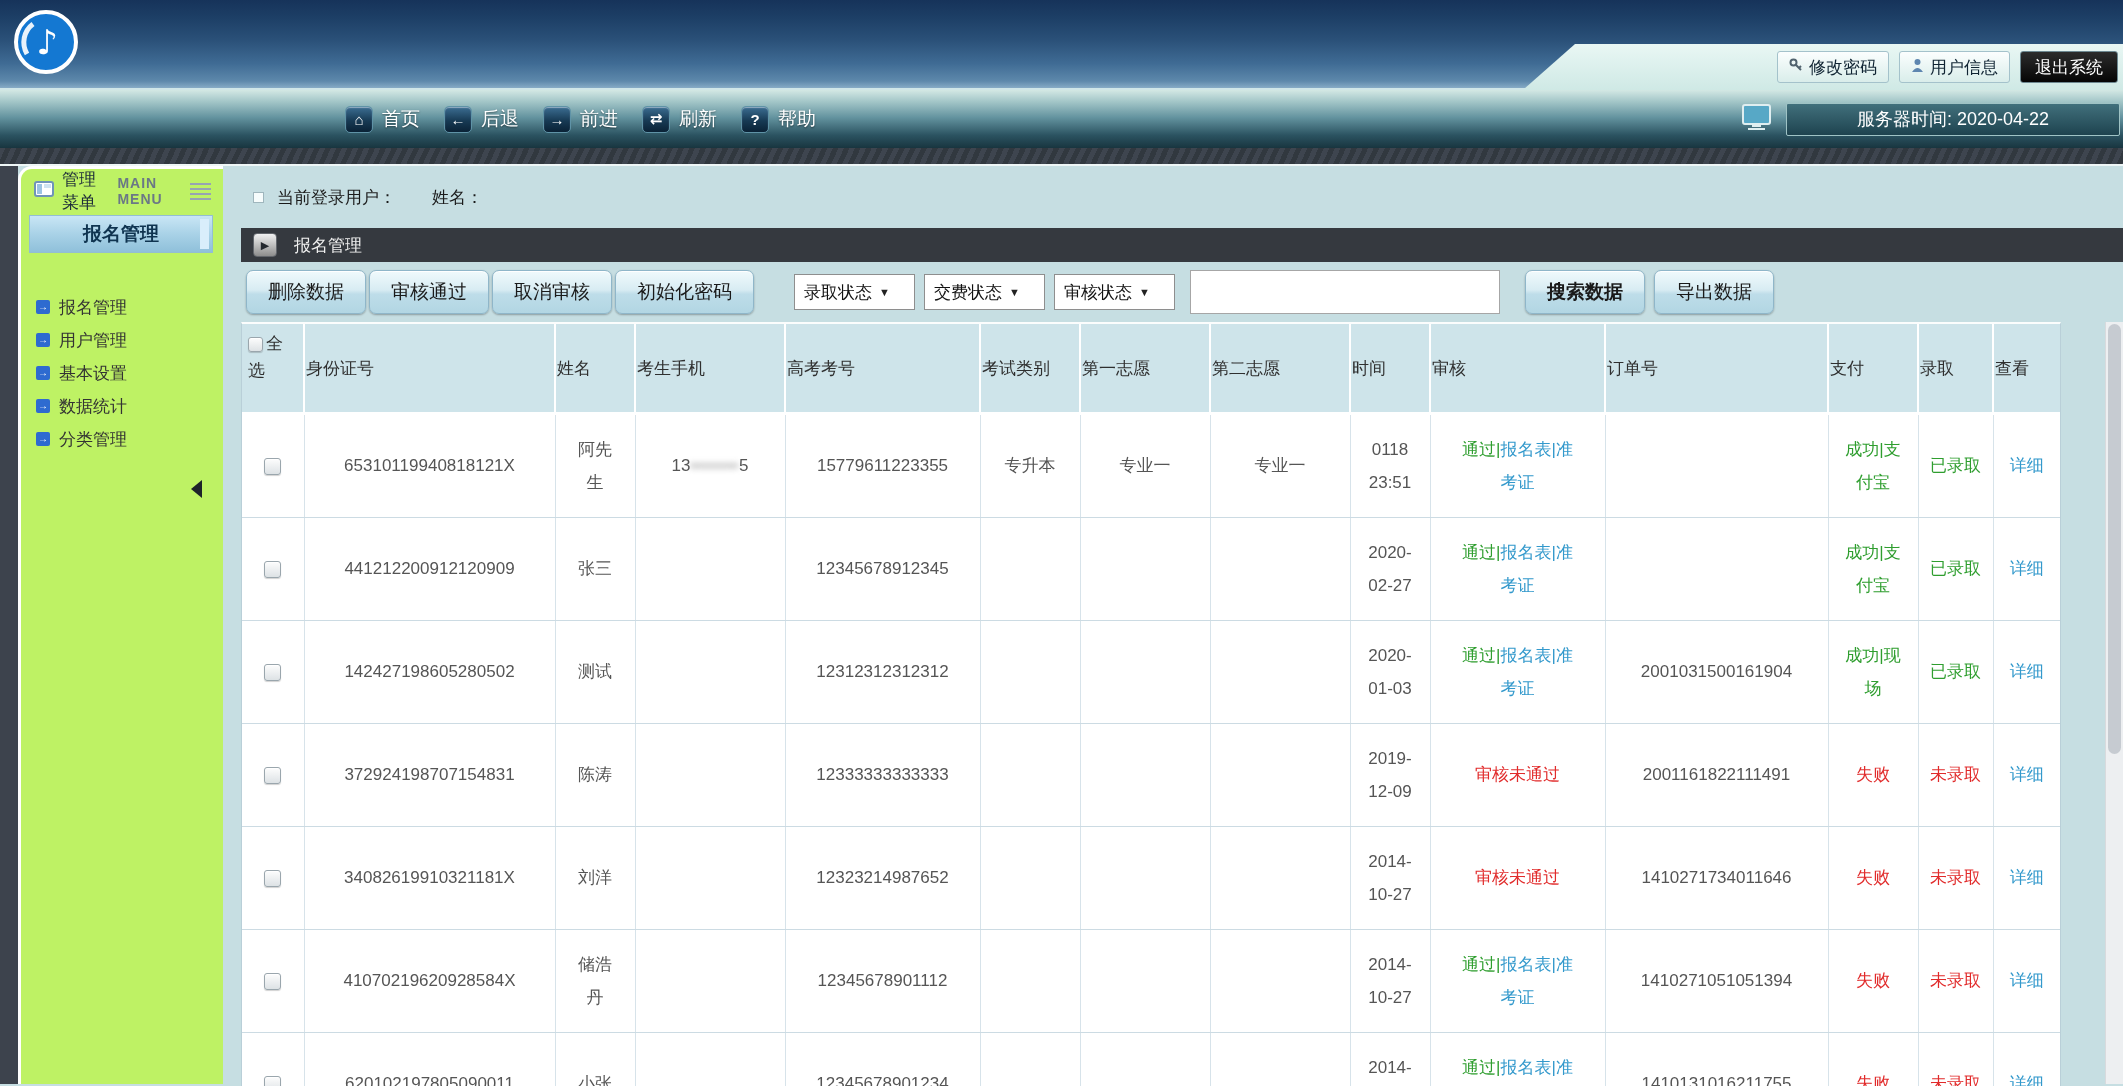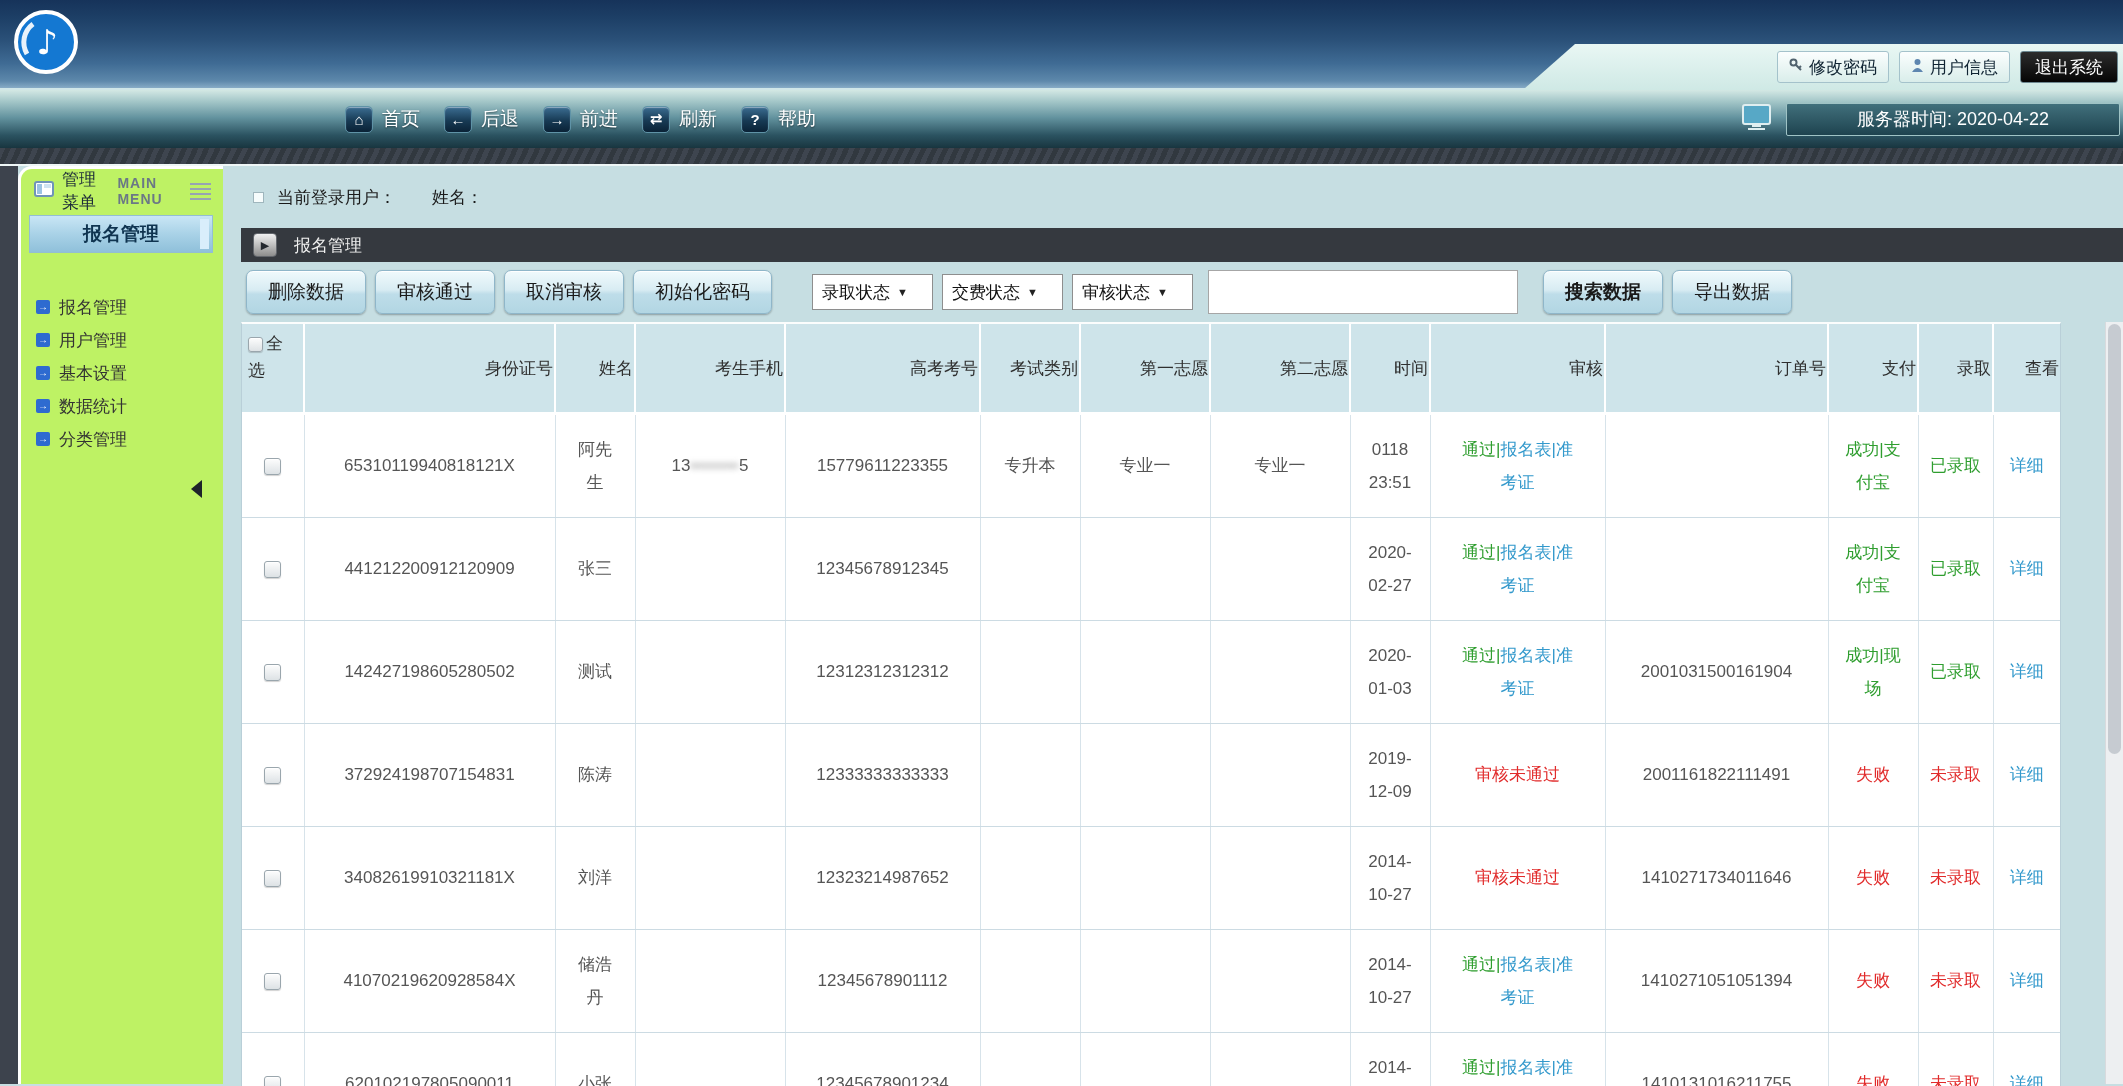--- a/index.html
+++ b/index.html
@@ -81,21 +81,21 @@
     display:flex;align-items:center;gap:7px;padding:0 7px 0 9px;font-size:17px;color:#111;cursor:pointer;}
   .tsel .arr{font-size:11px;color:#222;}
   .tinput{width:310px;height:44px;box-sizing:border-box;border:1px solid #a6a6a6;background:#fff;
     font-size:18px;padding:0 8px;margin-left:6px;font-family:inherit;}
   .sbtn{margin-left:16px;font-weight:bold;}
 
   
   .table-wrap{width:1818px;background:#fff;border:1px solid #b9cfd8;border-top:2px solid #fbfdfd;box-sizing:content-box;}
   table{width:100%;border-collapse:collapse;table-layout:fixed;}
   th{height:82px;background:#cee4ea;border-right:2px solid #fff;border-bottom:3px solid #fff;
-    font-weight:400;font-size:17px;color:#2f2f2f;text-align:right;}
+    font-weight:400;font-size:17px;color:#2f2f2f;text-align:left;}
   th:last-child{border-right:none;}
   th.th-sel{text-align:left;padding:6px 5px 0 6px;vertical-align:top;line-height:1.6;}
   td{height:102px;border-right:1px solid #d7e3ea;border-bottom:1px solid #ccdbe3;
     text-align:center;font-size:17px;color:#555;line-height:1.95;padding:0 6px;overflow:hidden;word-break:break-word;}
   td:last-child{border-right:none;}
   td.c-name{padding:0 20px;}
   td.c-audit{padding:0 25px;}
   td.c-pay{padding:0 10px;}
   .cb{display:inline-block;width:17px;height:17px;box-sizing:border-box;border:1px solid #9aa6ad;border-radius:3px;
     background:linear-gradient(180deg,#fdfdfd,#dde2e5);box-shadow:inset 0 1px 0 #fff,0 1px 1px rgba(0,0,0,.18);
@@ -240,21 +240,21 @@
         <span>当前登录用户：</span>
         <span class="name-label">姓名：</span>
       </div>
 
       <div class="section-bar">
         <span class="play-icon">▶</span>
         <span>报名管理</span>
       </div>
 
       <div class="toolbar">
-        <span id="tb-buttons" style="display:flex;gap:9px;">
+        <span id="tb-buttons" style="display:flex;gap:3px;">
             <button class="tbtn">删除数据</button>
             <button class="tbtn">审核通过</button>
             <button class="tbtn">取消审核</button>
             <button class="tbtn">初始化密码</button>
           </span>
         <span id="tb-filters" style="display:flex;gap:9px;padding-left:31px;">
             <div class="tsel">
               <span>录取状态</span>
               <span class="arr">▼</span>
             </div>

